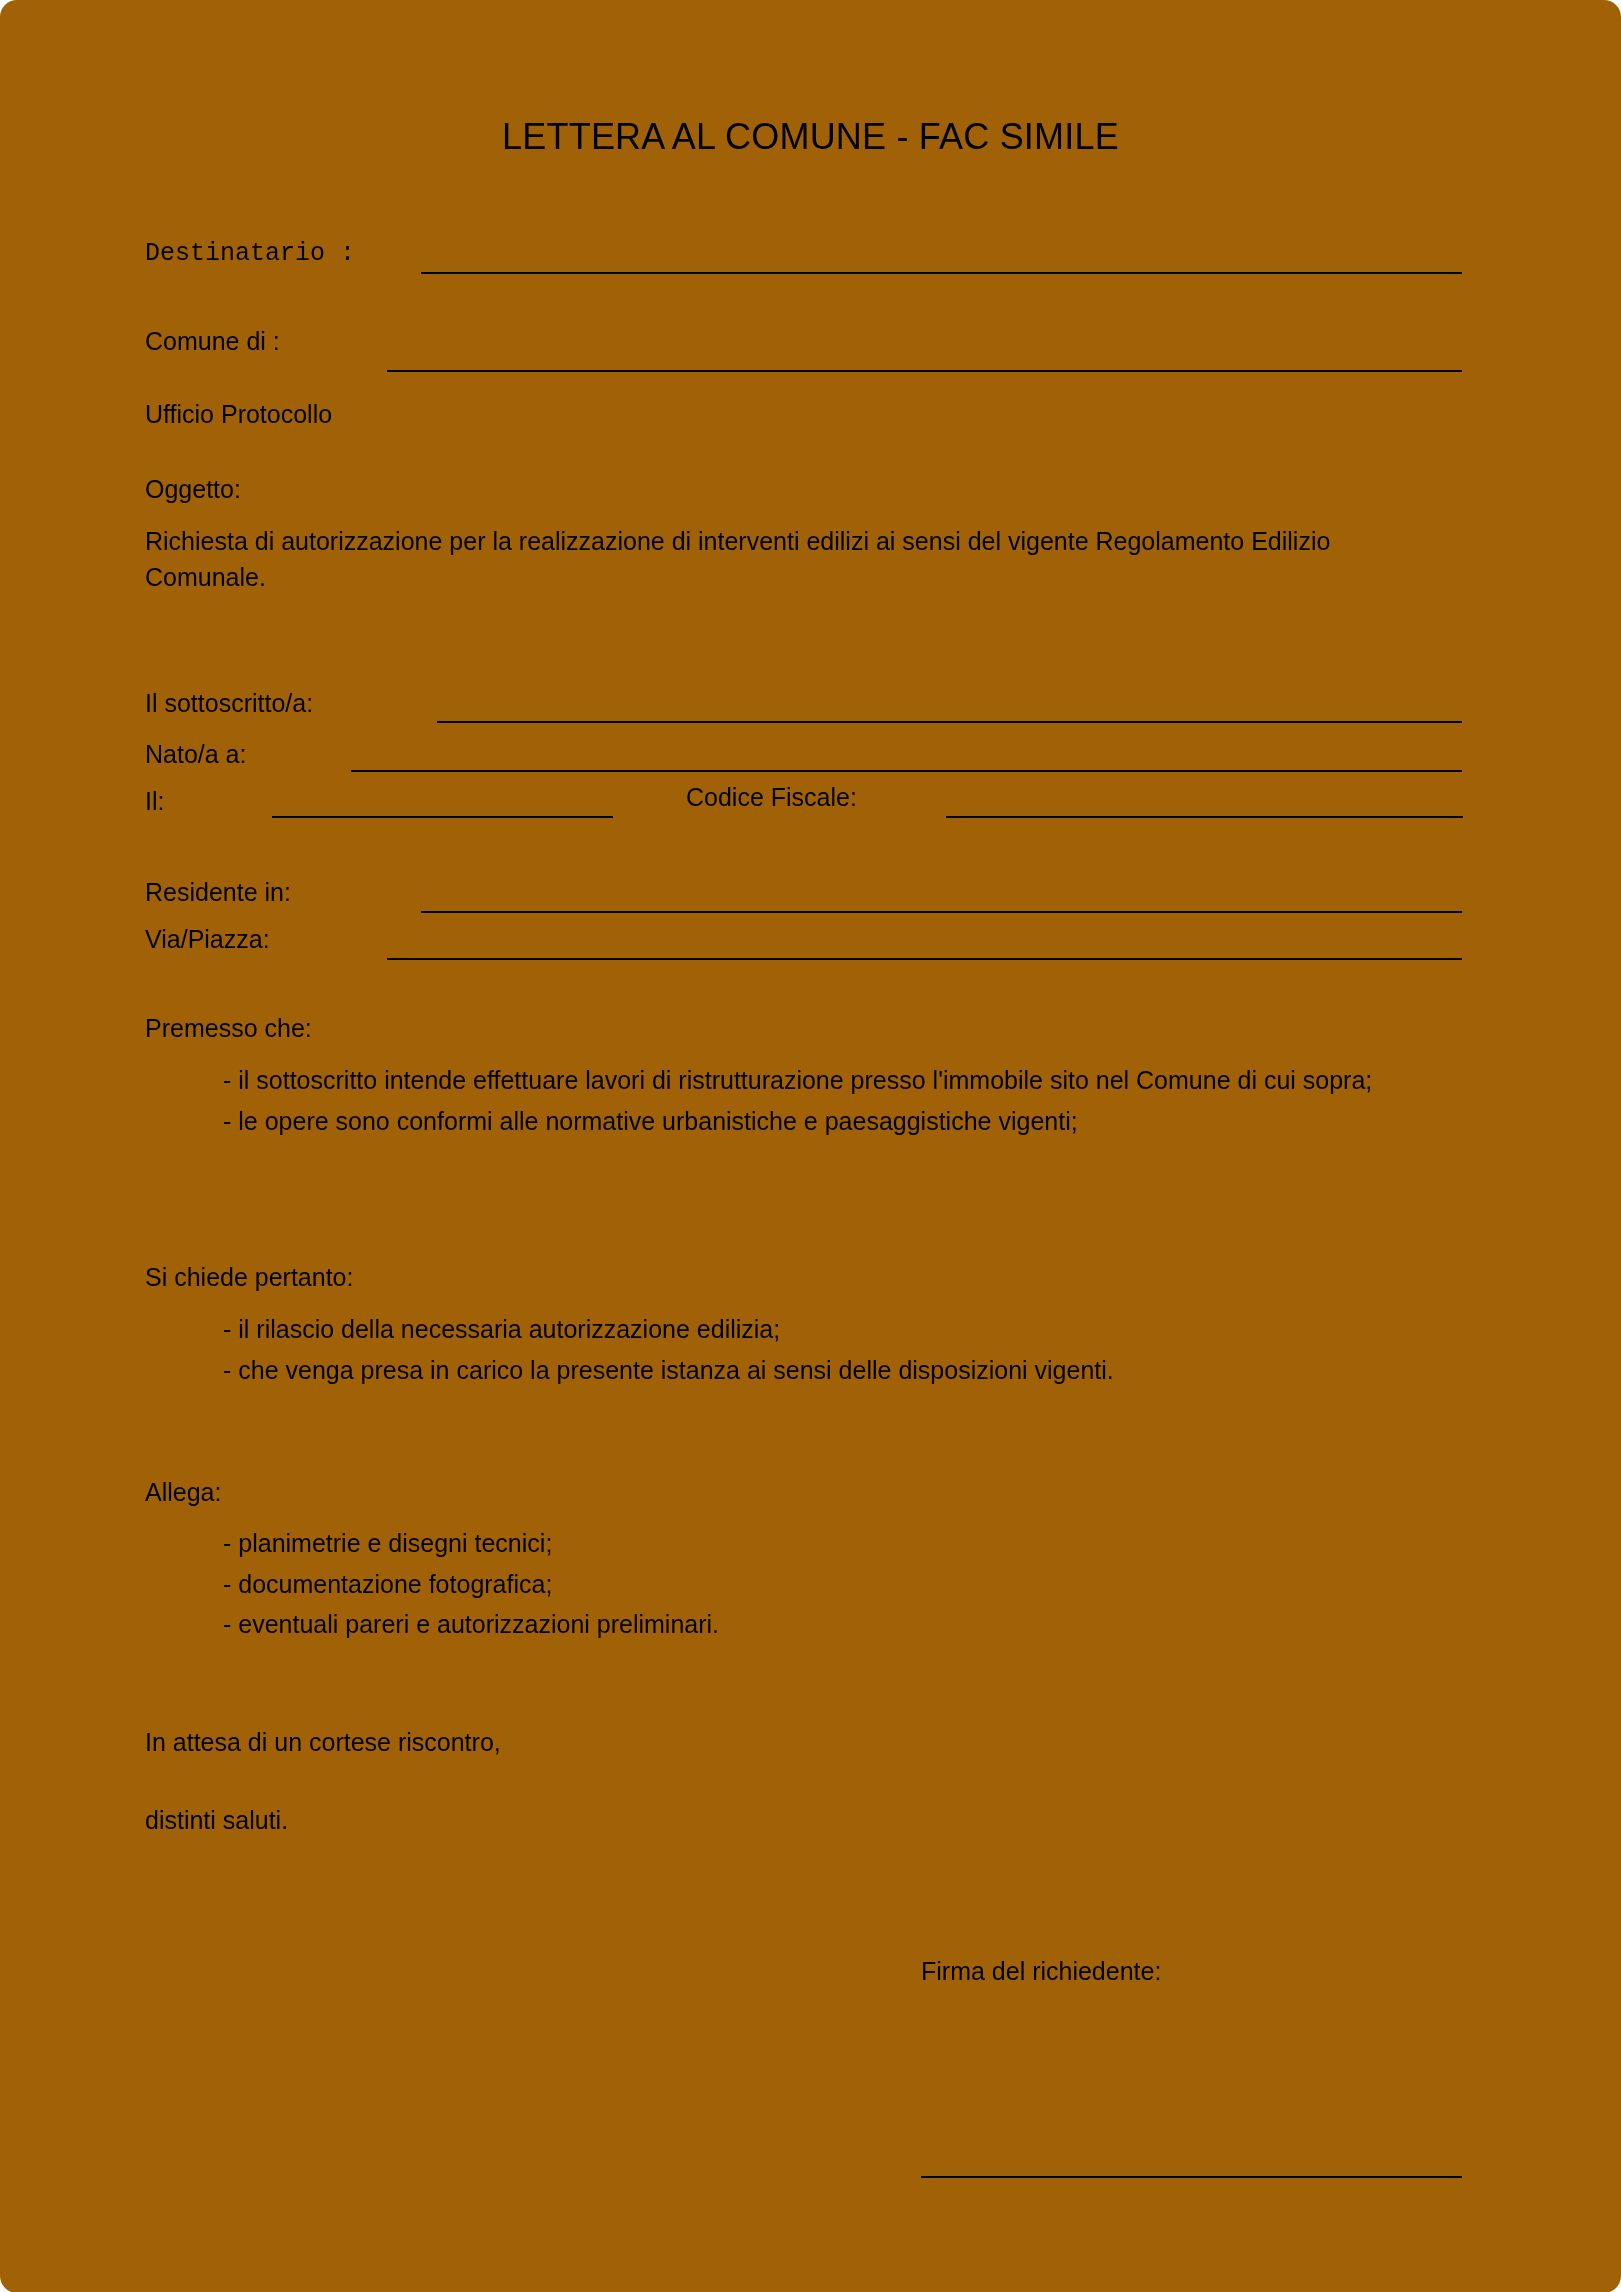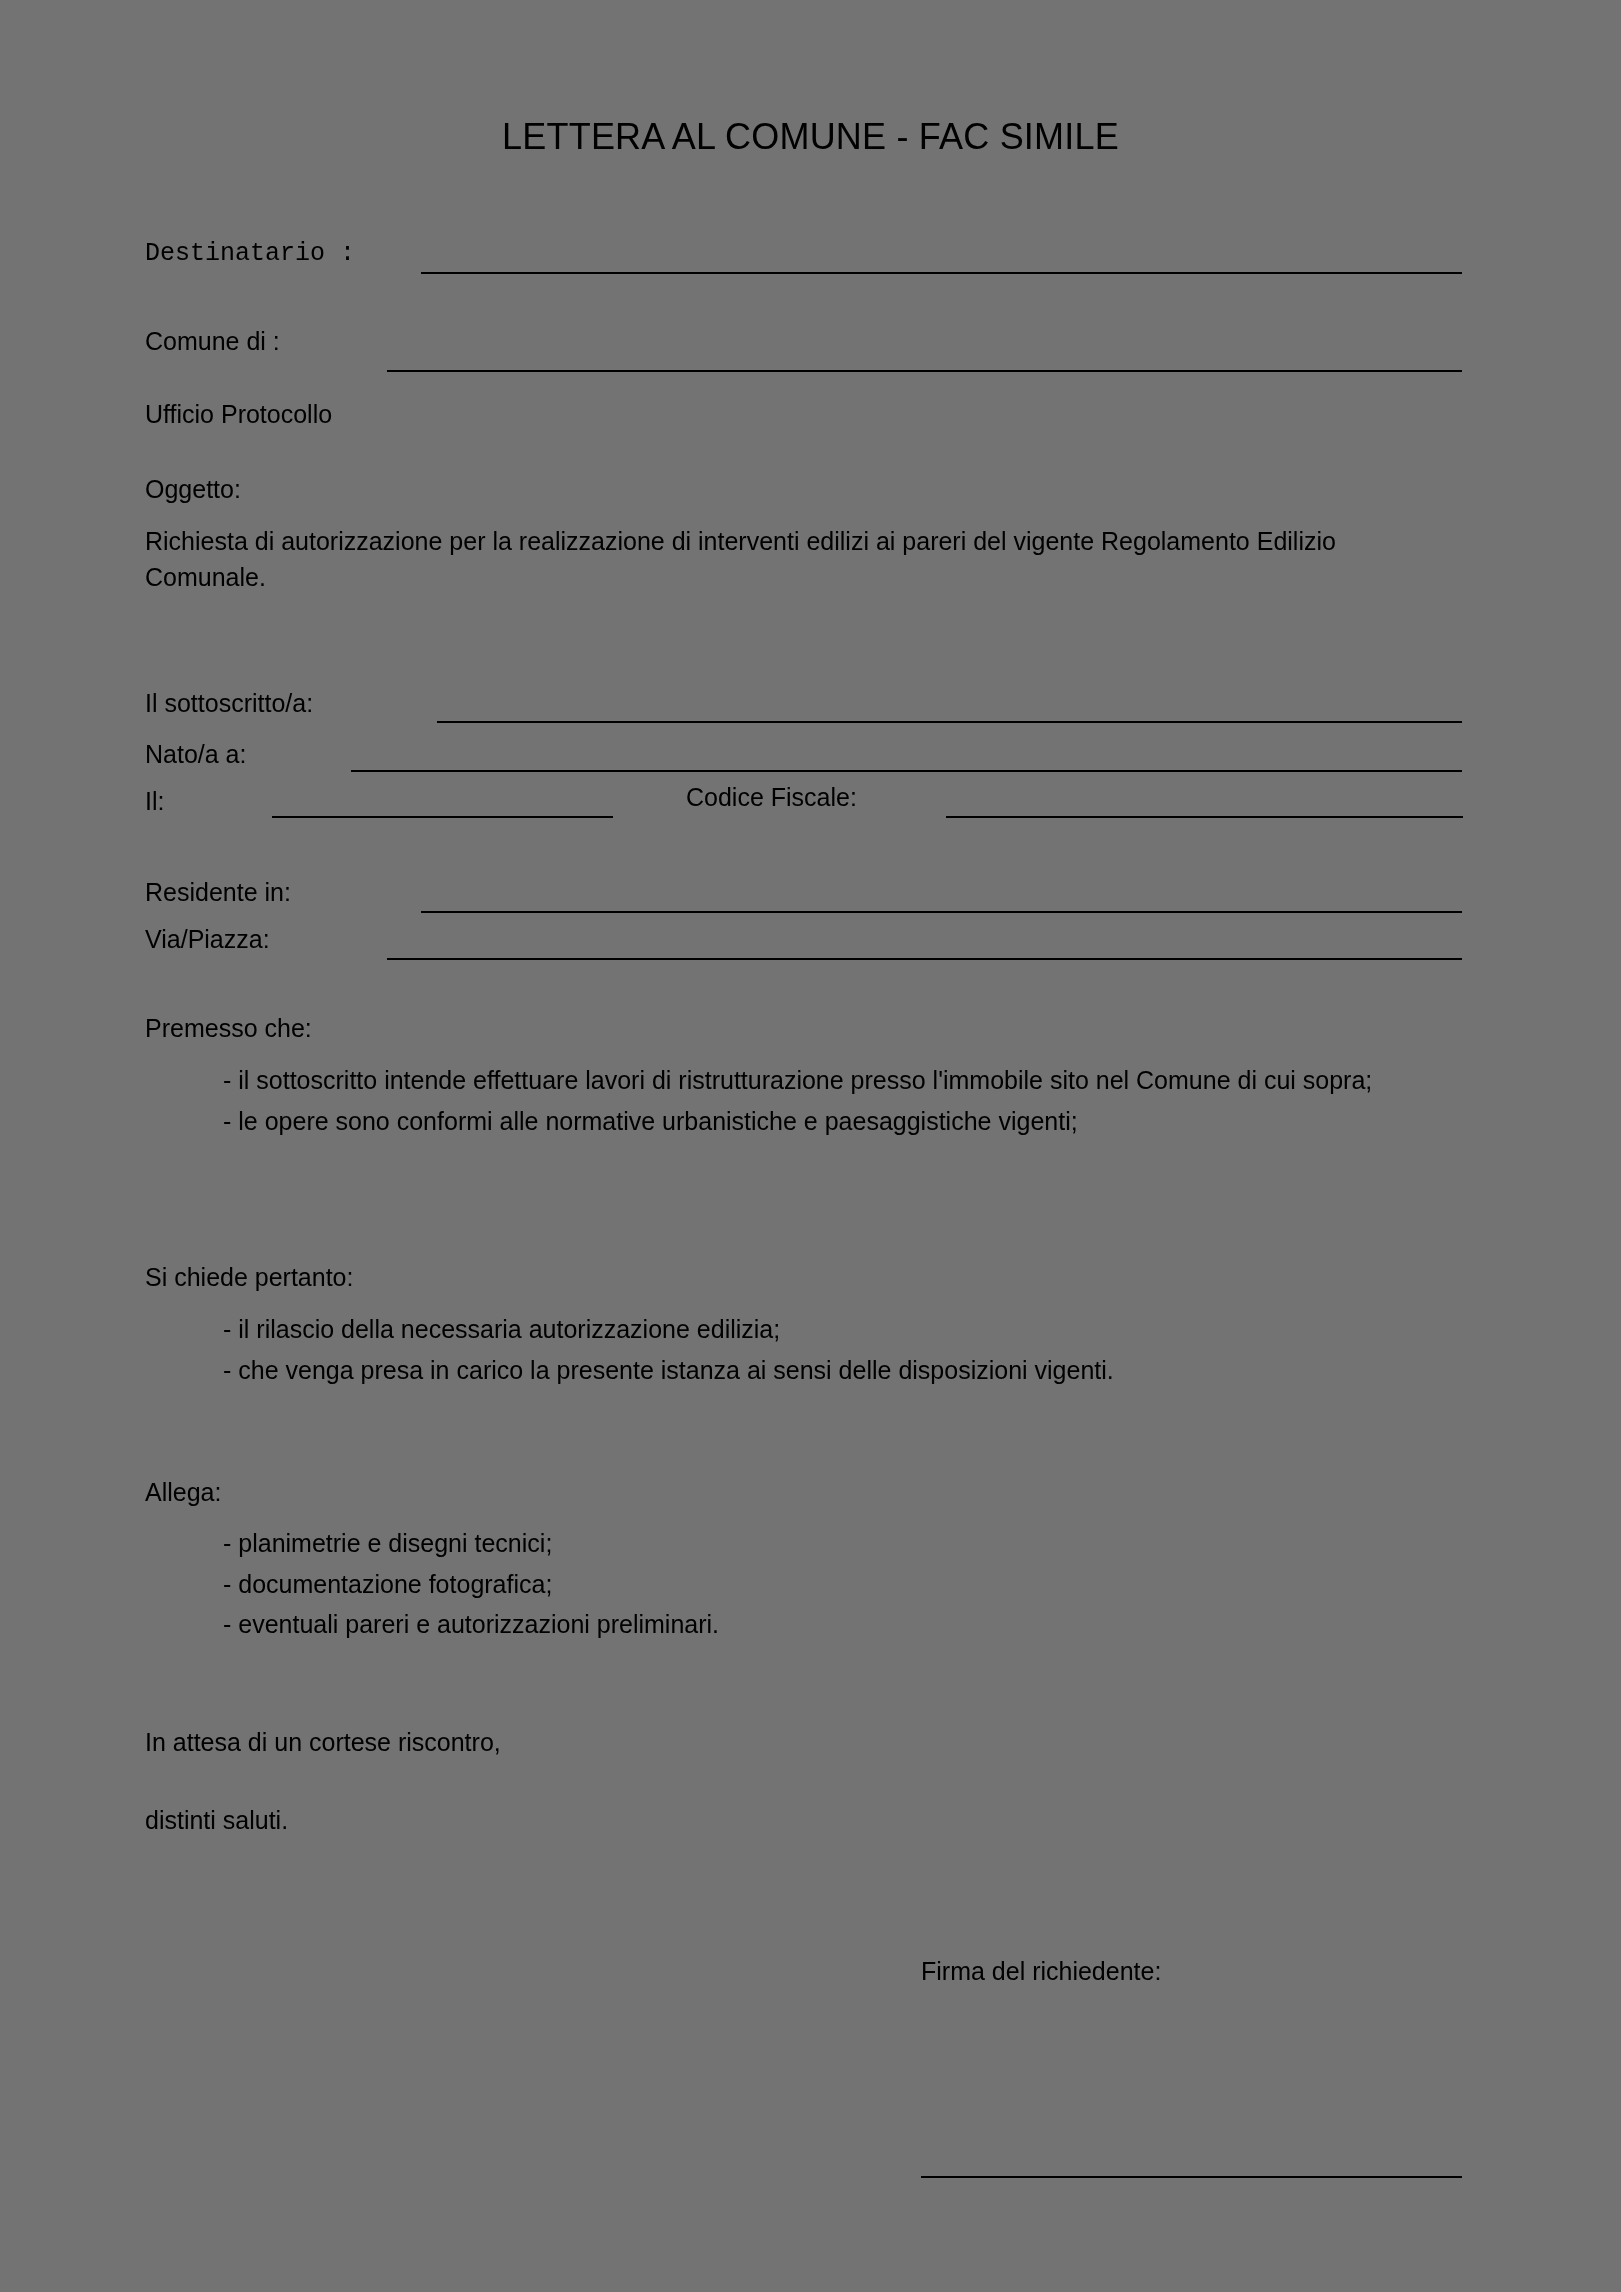--- a/index.html
+++ b/index.html
@@ -9,23 +9,24 @@
     background: #ffffff;
   }
   body {
     font-family: "Liberation Sans", sans-serif;
     color: #000000;
   }
   .page {
     position: relative;
     width: 1621px;
     height: 2293px;
-    background: #737373;
+    background: #a16207;
     overflow: hidden;
     box-sizing: border-box;
+    border-radius: 17px;
   }
 
   
   .doc-title {
     position: absolute;
     top: 116px;
     left: 0;
     width: 1621px;
     text-align: center;
     font-size: 36px;
@@ -111,21 +112,21 @@
 
   <div class="t lbl-destinatario">Destinatario :</div>
   <div class="rule rule-destinatario"></div>
 
   <div class="t lbl-comune">Comune di :</div>
   <div class="rule rule-comune"></div>
 
   <div class="t lbl-ufficio">Ufficio Protocollo</div>
 
   <div class="t lbl-oggetto">Oggetto:</div>
-  <div class="t wrap par-oggetto">Richiesta di autorizzazione per la realizzazione di interventi edilizi ai pareri del vigente Regolamento Edilizio Comunale.</div>
+  <div class="t wrap par-oggetto">Richiesta di autorizzazione per la realizzazione di interventi edilizi ai sensi del vigente Regolamento Edilizio Comunale.</div>
 
   <div class="t lbl-sottoscritto">Il sottoscritto/a:</div>
   <div class="rule rule-sottoscritto"></div>
 
   <div class="t lbl-nato">Nato/a a:</div>
   <div class="rule rule-nato"></div>
 
   <div class="t lbl-il">Il:</div>
   <div class="rule rule-il"></div>
 

